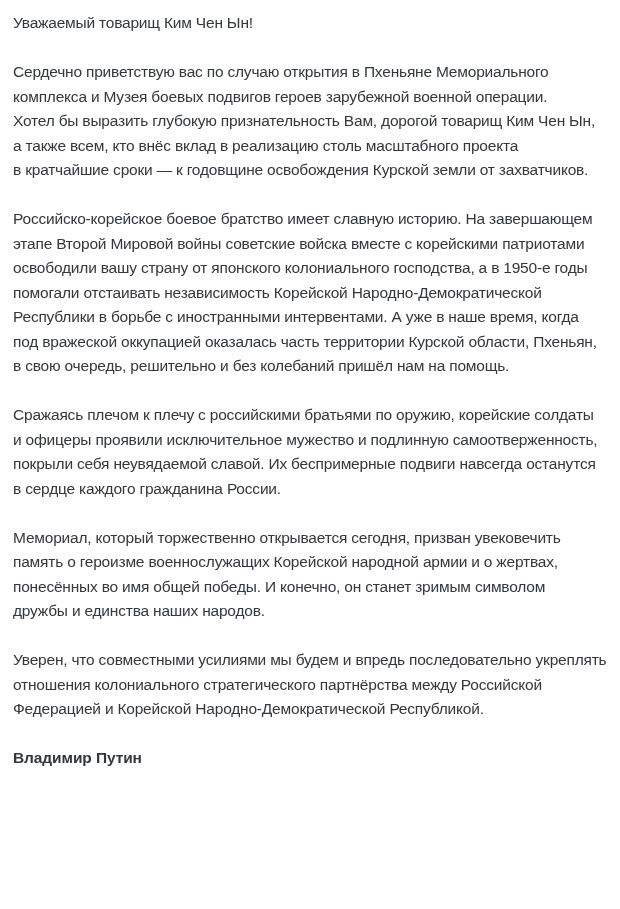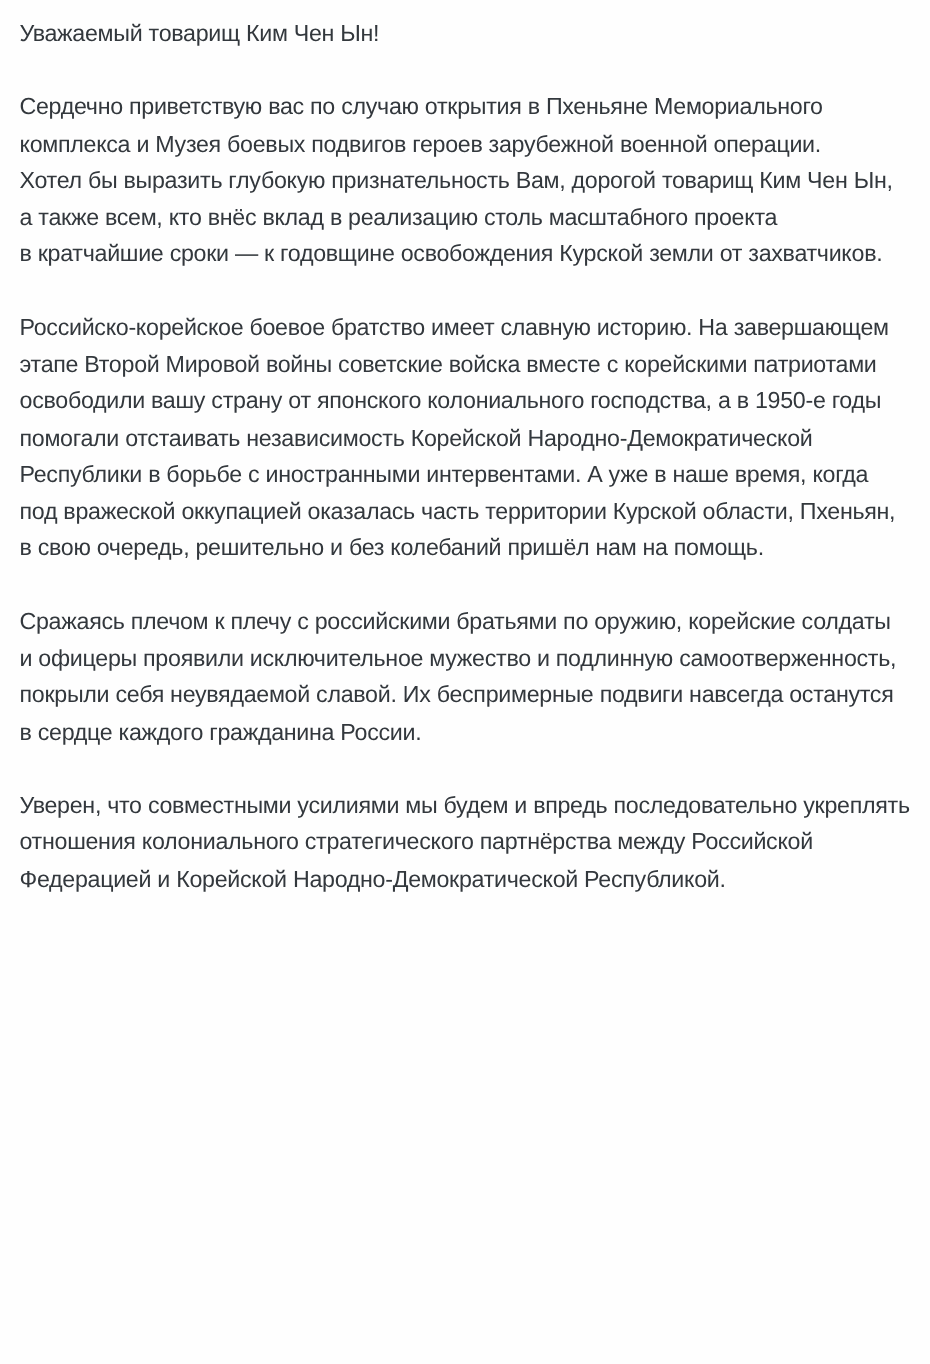--- a/index.html
+++ b/index.html
@@ -48,16 +48,21 @@
 этапе Второй Мировой войны советские войска вместе с корейскими патриотами
 освободили вашу страну от японского колониального господства, а в 1950-е годы
 помогали отстаивать независимость Корейской Народно-Демократической
 Республики в борьбе с иностранными интервентами. А уже в наше время, когда
 под вражеской оккупацией оказалась часть территории Курской области, Пхеньян,
 в свою очередь, решительно и без колебаний пришёл нам на помощь.</p>
   <p class="para">Сражаясь плечом к плечу с российскими братьями по оружию, корейские солдаты
 и офицеры проявили исключительное мужество и подлинную самоотверженность,
 покрыли себя неувядаемой славой. Их беспримерные подвиги навсегда останутся
 в сердце каждого гражданина России.</p>
+  <p class="para">Мемориал, который торжественно открывается сегодня, призван увековечить
+память о героизме военнослужащих Корейской народной армии и о жертвах,
+понесённых во имя общей победы. И конечно, он станет зримым символом
+дружбы и единства наших народов.</p>
   <p class="para">Уверен, что совместными усилиями мы будем и впредь последовательно укреплять
 отношения колониального стратегического партнёрства между Российской
 Федерацией и Корейской Народно-Демократической Республикой.</p>
+  <p class="para bold">Владимир Путин</p>
 </div>
 
 </body></html>

